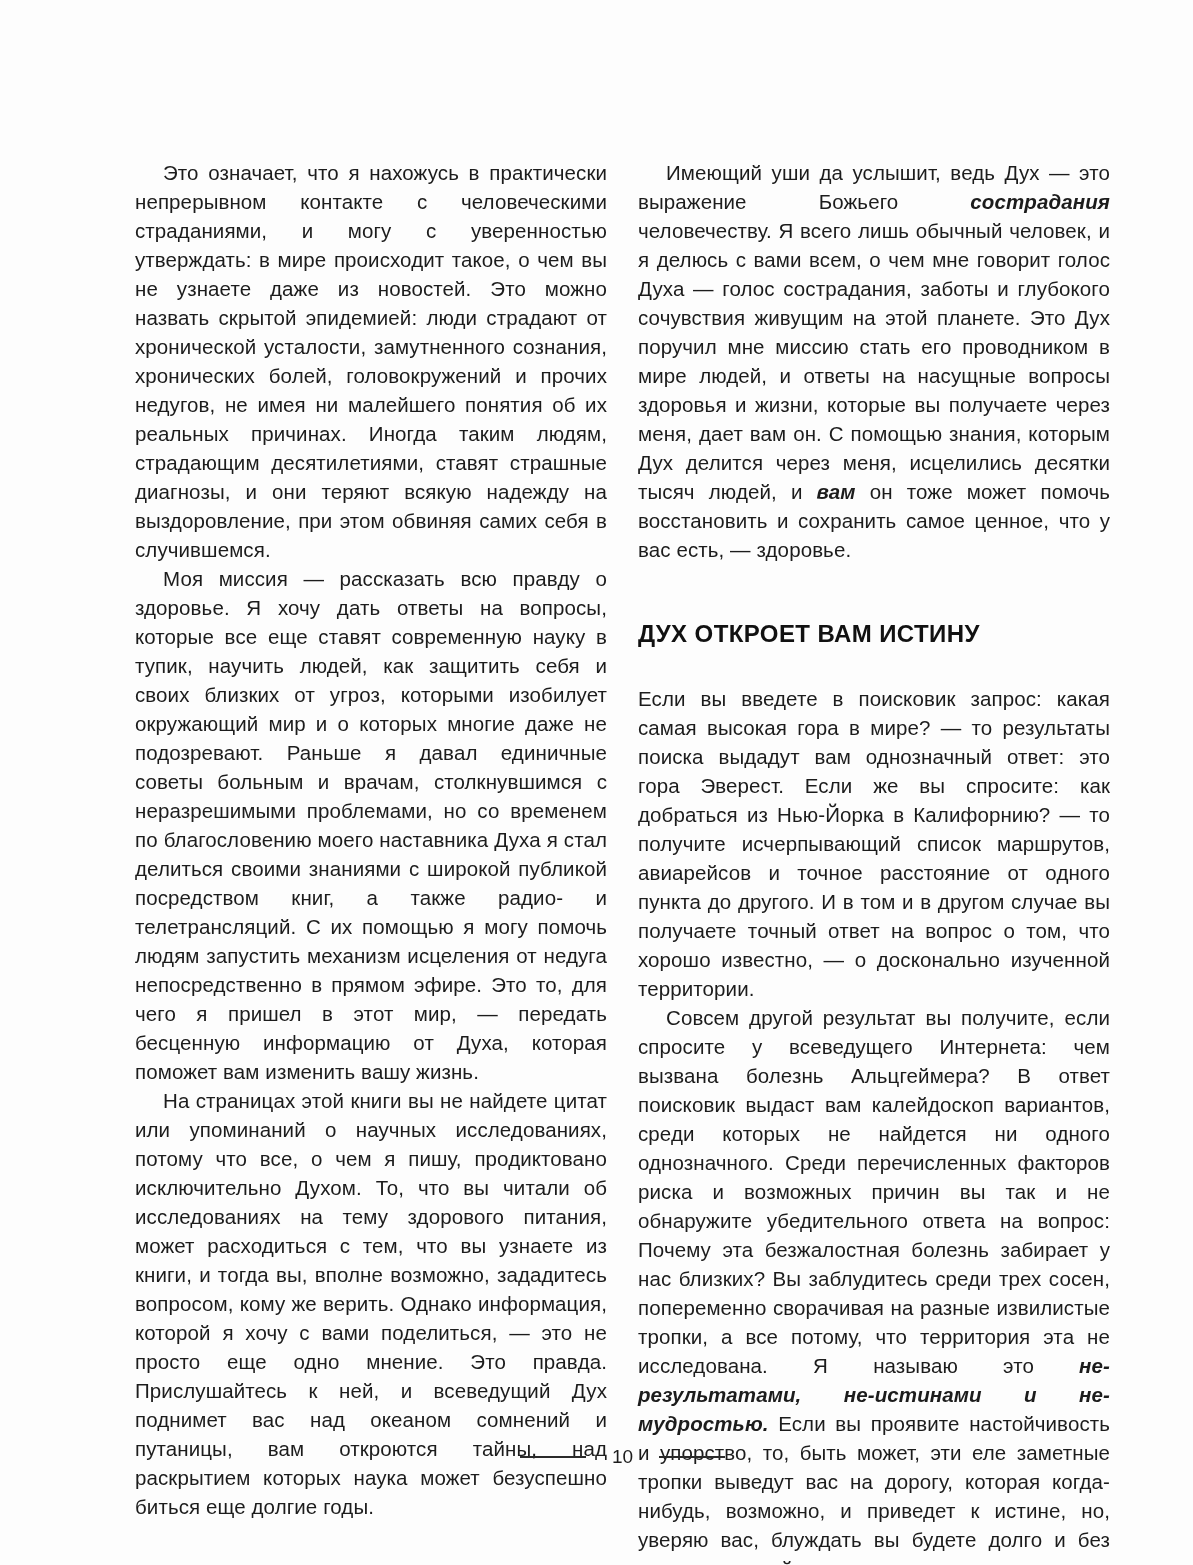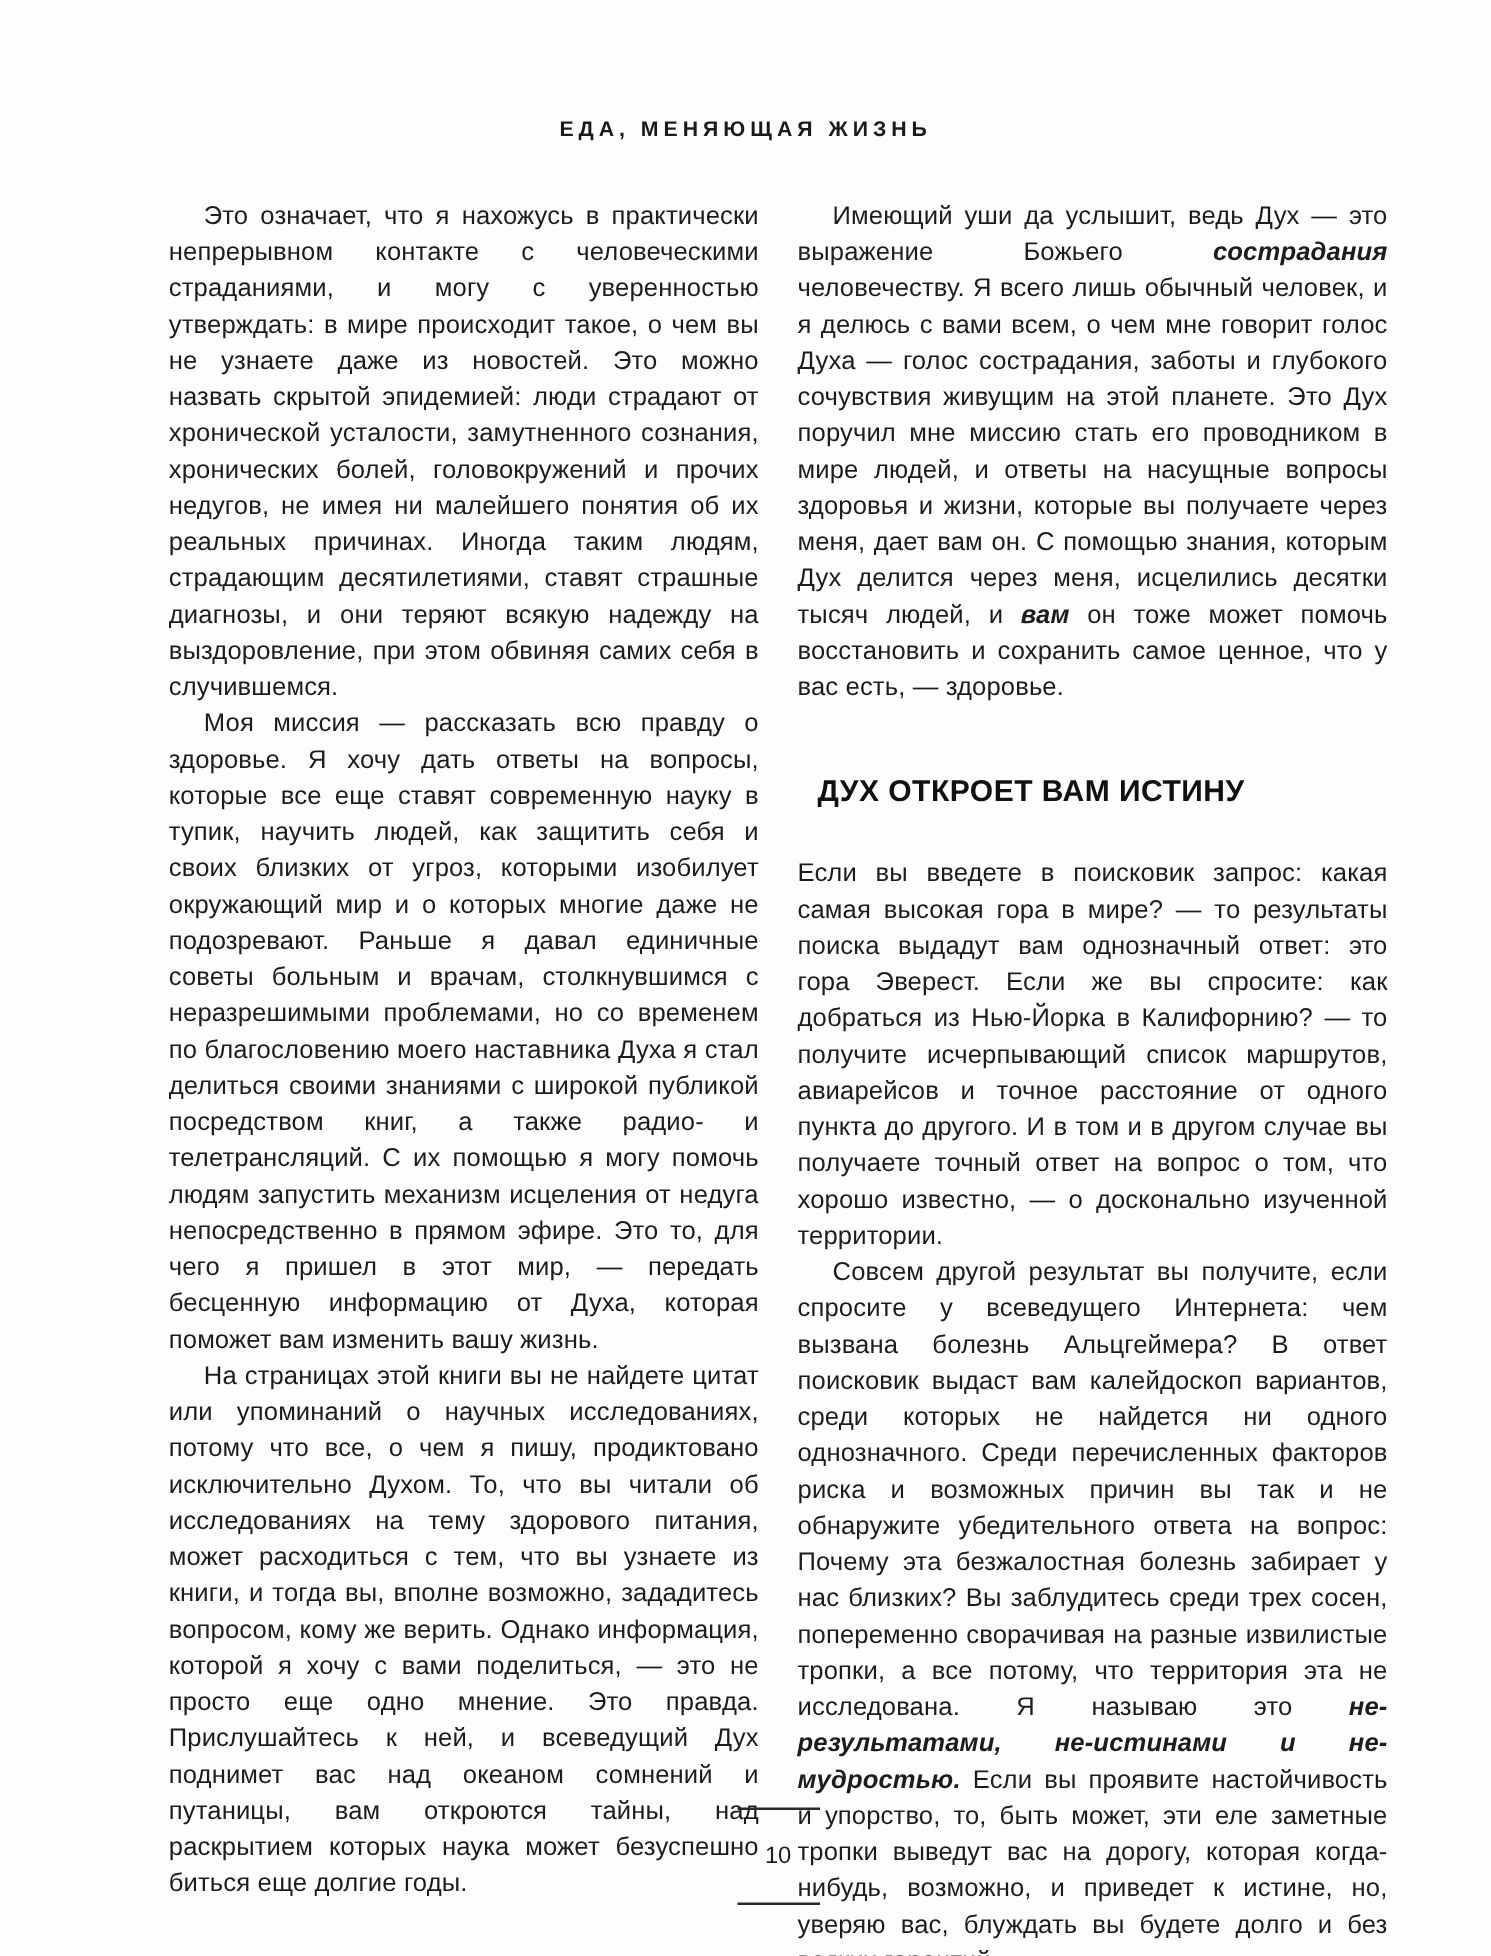--- a/index.html
+++ b/index.html
@@ -28,47 +28,43 @@
   .para {
     margin: 0;
     font-size: 20.5px;
     line-height: 29px;
     text-align: justify;
     letter-spacing: 0.1px;
   }
   .para.indent { text-indent: 28px; }
   .it { font-style: italic; font-weight: bold; }
   .section-heading {
-    margin: 56px 0 36px 16px;
+    margin: 56px 0 36px 0;
     font-size: 24px;
     font-weight: 700;
     letter-spacing: 0.4px;
     color: #111;
   }
   .page-footer {
     position: absolute; top: 1446px; left: 135px; width: 975px;
     display: flex; align-items: center; justify-content: center;
     gap: 26px;
-    flex-direction: column;
   }
   .footer-rule {
     display: inline-block;
     width: 66px; height: 0;
     border-top: 2px solid #2a2a2a;
   }
   .page-number { font-size: 19px; color: #1c1c1c; }
 </style>
 </head>
 <body>
 
 <div class="page">
 
-  <header class="running-header">
-    <span>ЕДА, МЕНЯЮЩАЯ ЖИЗНЬ</span>
-  </header>
 
   <main class="columns">
     <section class="col">
         <p class="para indent"><span>Это означает, что я нахожусь в практически непрерывном контакте с человеческими страданиями, и могу с уверенностью утверждать: в мире происходит такое, о чем вы не узнаете даже из новостей. Это можно назвать скрытой эпидемией: люди страдают от хронической усталости, замутненного сознания, хронических болей, головокружений и прочих недугов, не имея ни малейшего понятия об их реальных причинах. Иногда таким людям, страдающим десятилетиями, ставят страшные диагнозы, и они теряют всякую надежду на выздоровление, при этом обвиняя самих себя в случившемся.</span></p>
         <p class="para indent"><span>Моя миссия — рассказать всю правду о здоровье. Я хочу дать ответы на вопросы, которые все еще ставят современную науку в тупик, научить людей, как защитить себя и своих близких от угроз, которыми изобилует окружающий мир и о которых многие даже не подозревают. Раньше я давал единичные советы больным и врачам, столкнувшимся с неразрешимыми проблемами, но со временем по благословению моего наставника Духа я стал делиться своими знаниями с широкой публикой посредством книг, а также радио- и телетрансляций. С их помощью я могу помочь людям запустить механизм исцеления от недуга непосредственно в прямом эфире. Это то, для чего я пришел в этот мир, — передать бесценную информацию от Духа, которая поможет вам изменить вашу жизнь.</span></p>
         <p class="para indent"><span>На страницах этой книги вы не найдете цитат или упоминаний о научных исследованиях, потому что все, о чем я пишу, продиктовано исключительно Духом. То, что вы читали об исследованиях на тему здорового питания, может расходиться с тем, что вы узнаете из книги, и тогда вы, вполне возможно, зададитесь вопросом, кому же верить. Однако информация, которой я хочу с вами поделиться, — это не просто еще одно мнение. Это правда. Прислушайтесь к ней, и всеведущий Дух поднимет вас над океаном сомнений и путаницы, вам откроются тайны, над раскрытием которых наука может безуспешно биться еще долгие годы.</span></p>
       </section>
     <section class="col">
         <p class="para indent"><span>Имеющий уши да услышит, ведь Дух — это выражение Божьего </span><span class="it">сострадания</span><span> человечеству. Я всего лишь обычный человек, и я делюсь с вами всем, о чем мне говорит голос Духа — голос сострадания, заботы и глубокого сочувствия живущим на этой планете. Это Дух поручил мне миссию стать его проводником в мире людей, и ответы на насущные вопросы здоровья и жизни, которые вы получаете через меня, дает вам он. С помощью знания, которым Дух делится через меня, исцелились десятки тысяч людей, и </span><span class="it">вам</span><span> он тоже может помочь восстановить и сохранить самое ценное, что у вас есть, — здоровье.</span></p>
         <h2 class="section-heading">ДУХ ОТКРОЕТ ВАМ ИСТИНУ</h2>

